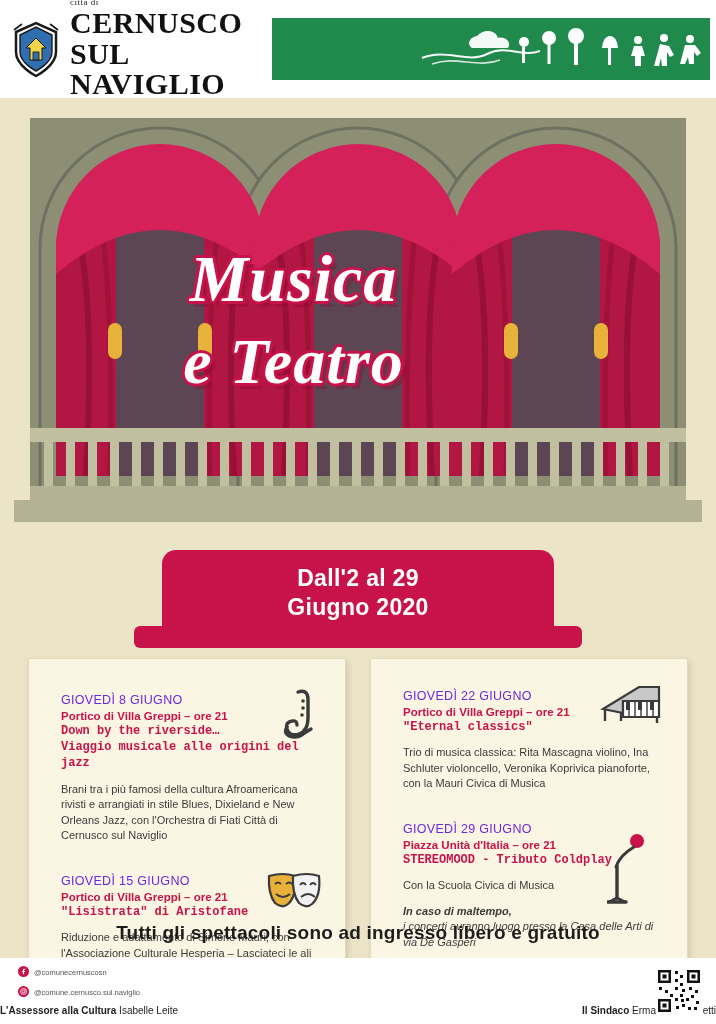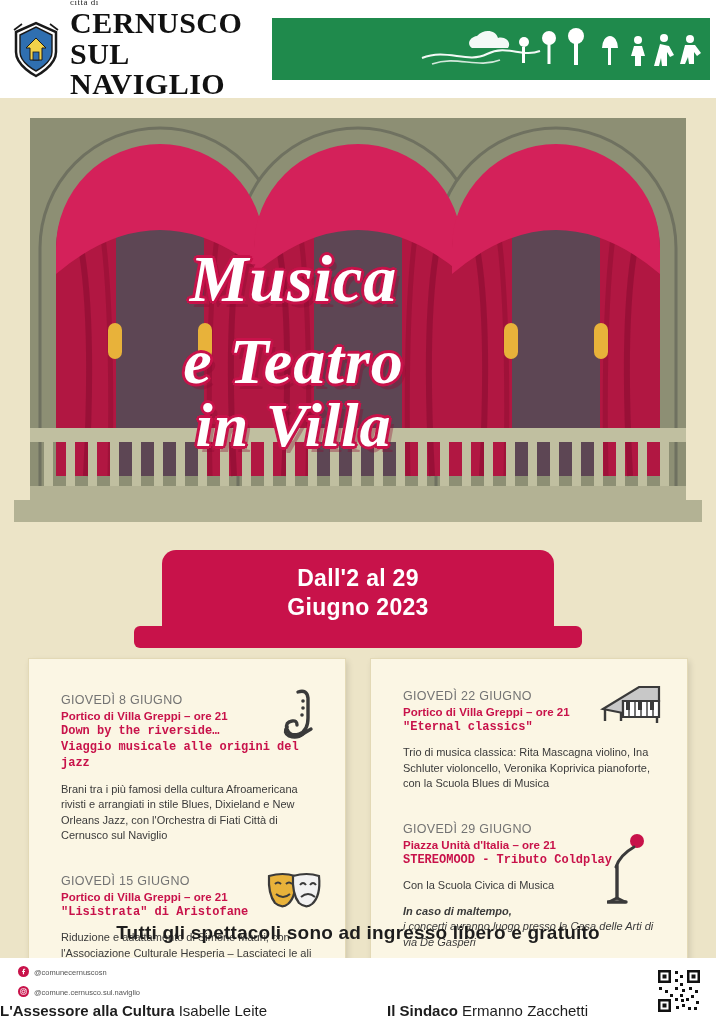--- a/index.html
+++ b/index.html
@@ -151,21 +151,21 @@
     box-shadow: 2px 3px 6px rgba(0,0,0,.12);
     padding: 34px 26px 20px 32px;
     position: relative;
   }
   .card-b { padding-top: 30px; }
 
   .ev { position: relative; margin-bottom: 30px; }
   .ev:last-child { margin-bottom: 0; }
   .ev-day {
     font-size: 12.5px;
-    color: #737373;
+    color: #6d28d9;
     letter-spacing: .3px;
     margin-bottom: 3px;
   }
   .ev-place {
     font-size: 11.5px;
     font-weight: bold;
     color: #c8124a;
     margin-bottom: 1px;
   }
   .ev-title {
@@ -219,23 +219,23 @@
     position: absolute;
     left: 18px; top: 8px;
     font-size: 7.5px;
     color: #555;
     line-height: 1.2;
   }
   .social .row { display: flex; align-items: center; gap: 5px; margin-bottom: 7px; }
   .credits {
     width: 716px;
     display: flex;
-    justify-content: flex-start;
+    justify-content: space-between;
     gap: 120px;
-    font-size: 15px;
+    font-size: 10px;
     color: #1d1d1d;
     padding-top: 22px;
   }
   .credits b { font-weight: bold; }
   .qr {
     position: absolute;
     right: 14px; top: 10px;
     width: 46px; height: 46px;
   }
 </style>
@@ -368,28 +368,27 @@
       </g>
       <rect x="30" y="388" width="656" height="14" fill="#b3b294"></rect>
 
       <rect x="14" y="402" width="688" height="22" fill="#b3b294"></rect>
     </svg>
   </div>
 
   <div class="title-block">
     <div class="title-line tl1">Musica</div>
     <div class="title-line tl2">e Teatro</div>
-    <div class="title-line tl3">in Villa</div>
   </div>
 
   <div class="date-banner">
     <div class="plate"></div>
     <div class="date-text">
       <div>Dall'2 al 29</div>
-      <div>Giugno 2023</div>
+      <div>Giugno 2020</div>
     </div>
   </div>
 
   <div class="cards">
 
     <div class="card card-a">
 
       <div class="ev">
         <span class="ev-icon">
           <svg width="46" height="54" viewBox="0 0 46 54">
@@ -436,21 +435,21 @@
             <path d="M30 22 v16 M36 22 v16 M42 22 v16 M48 22 v16 M54 22 v16" stroke="#3a3a3a" stroke-width="1.4"></path>
             <rect x="27" y="22" width="4" height="9" fill="#3a3a3a"></rect>
             <rect x="39" y="22" width="4" height="9" fill="#3a3a3a"></rect>
             <rect x="51" y="22" width="4" height="9" fill="#3a3a3a"></rect>
             <path d="M6 30 v12 M22 34 v8 M58 38 v6" stroke="#3a3a3a" stroke-width="2.4"></path>
           </svg>
         </span>
         <div class="ev-day">GIOVEDÌ 22 GIUGNO</div>
         <div class="ev-place">Portico di Villa Greppi – ore 21</div>
         <div class="ev-title">"Eternal classics"</div>
-        <div class="ev-desc">Trio di musica classica: Rita Mascagna violino, Ina Schluter violoncello, Veronika Koprivica pianoforte, con la Scuola Blues di Musica</div>
+        <div class="ev-desc">Trio di musica classica: Rita Mascagna violino, Ina Schluter violoncello, Veronika Koprivica pianoforte, con la Mauri Civica di Musica</div>
       </div>
 
       <div class="ev">
         <span class="ev-icon ev-icon-b" style="top:10px;right:10px;">
           <svg width="44" height="74" viewBox="0 0 44 74">
             <circle cx="30" cy="9" r="7" fill="#c8124a"></circle>
             <path d="M27 15 q-14 8 -18 20" stroke="#3a3a3a" stroke-width="3" fill="none" stroke-linecap="round"></path>
             <path d="M10 34 L10 66" stroke="#3a3a3a" stroke-width="3.4" stroke-linecap="round"></path>
             <path d="M1 70 L19 70" stroke="#3a3a3a" stroke-width="3.4" stroke-linecap="round"></path>
             <path d="M10 66 L2 70 M10 66 L18 70" stroke="#3a3a3a" stroke-width="3" fill="none"></path>

